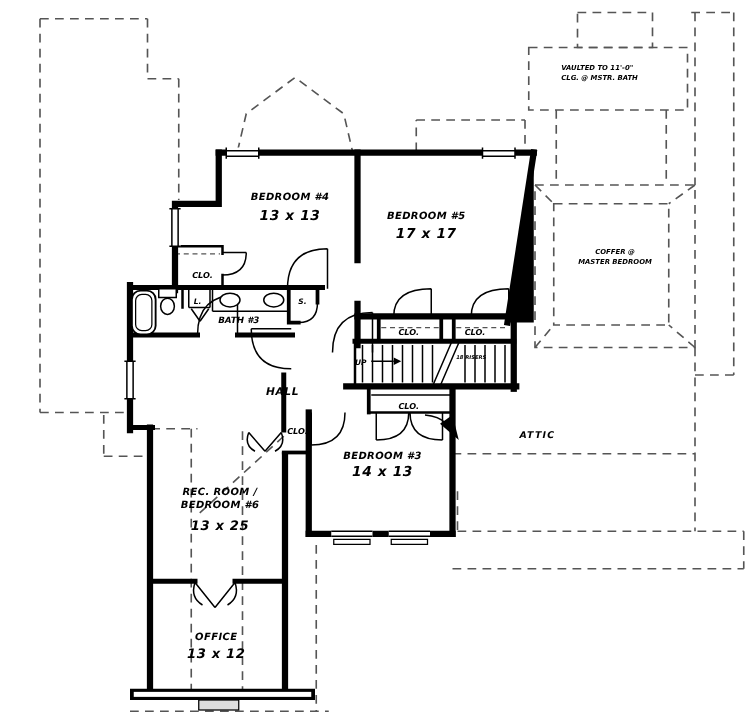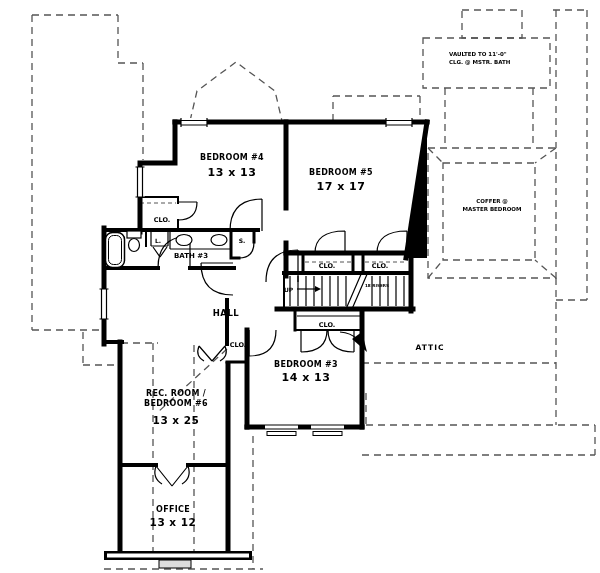--- a/index.html
+++ b/index.html
@@ -1,16 +1,16 @@
 <!DOCTYPE html>
 <html><head>
 <meta charset="utf-8">
 <style>
   html,body{margin:0;padding:0;background:#fff;}
-  #stage{position:relative;width:600px;height:573px;background:#fff;overflow:hidden;}
+  #stage{position:relative;width:600px;height:573px;background:#fff;overflow:hidden;font-style:italic;}
   svg{display:block;}
   text{font-family:"DejaVu Sans",sans-serif;font-weight:bold;fill:#000;}
   .t-room{font-size:8px;letter-spacing:.3px;}
   .t-dim{font-size:11px;letter-spacing:.5px;}
   .t-dim2{font-size:10.5px;letter-spacing:.5px;}
   .t-clo{font-size:6.5px;}
   .t-tiny{font-size:6px;}
   .t-note{font-size:5.5px;}
   .t-up{font-size:6px;}
   .t-risers{font-size:4.2px;}

